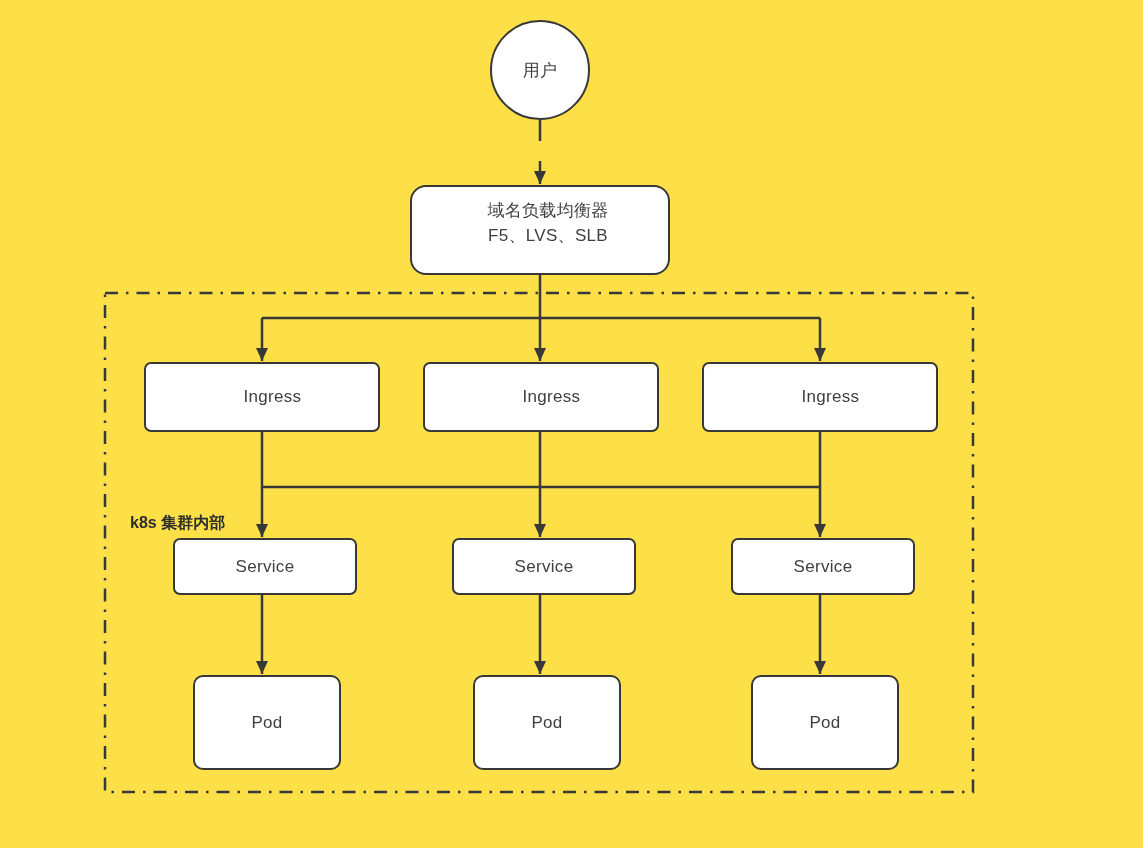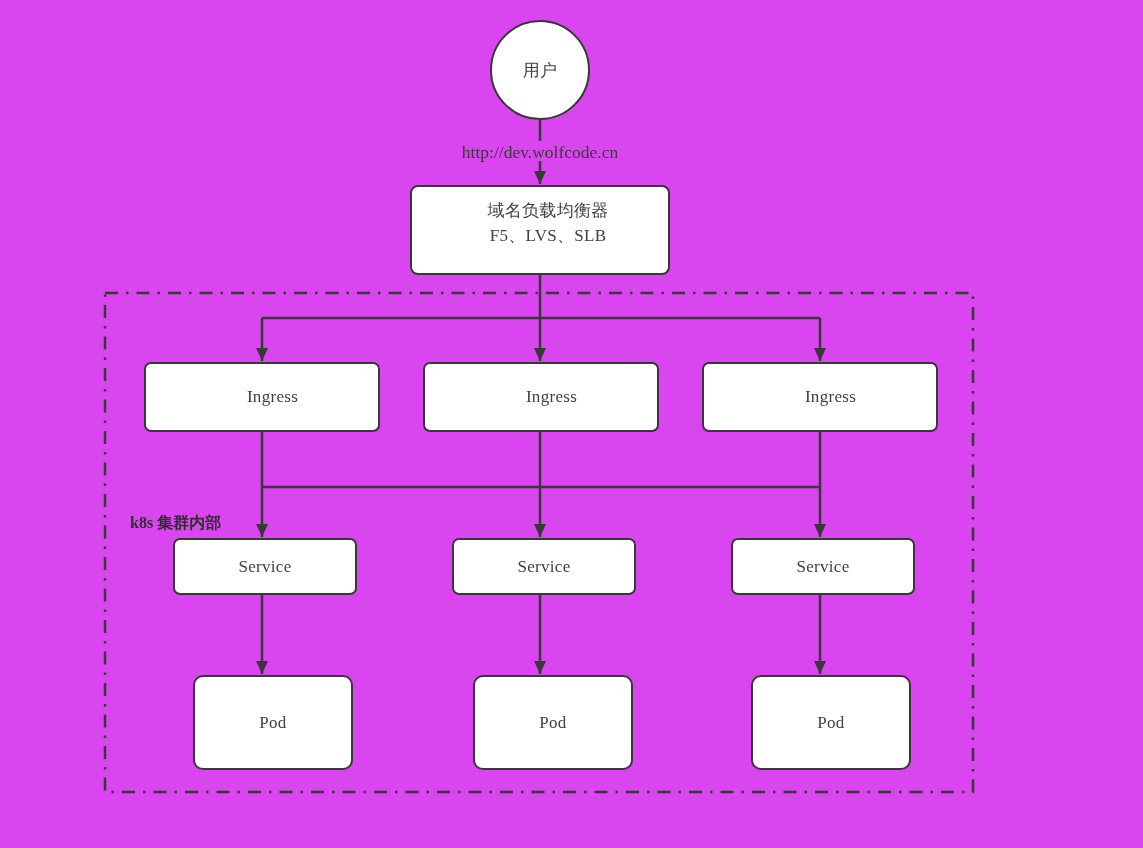--- a/index.html
+++ b/index.html
@@ -1,21 +1,21 @@
 <!DOCTYPE html>
 <html><head>
 <meta charset="utf-8">
 <style>
   html, body { margin: 0; padding: 0; background: #ffffff; }
   .canvas {
     position: relative;
     width: 1143px;
     height: 848px;
-    background: #d946ef;
-    font-family: Liberation Serif, serif;
+    background: #fde047;
+    font-family: Liberation Sans, sans-serif;
     color: #3f3f3f;
     overflow: hidden;
   }
   .edges {
     position: absolute;
     left: 0; top: 0;
     width: 1143px; height: 848px;
     z-index: 1;
   }
   .node {
@@ -33,21 +33,21 @@
   }
   .circle-node {
     left: 490px; top: 20px;
     width: 100px; height: 100px;
     border-radius: 50%;
     font-size: 17px;
   }
   .lb-node {
     left: 410px; top: 185px;
     width: 260px; height: 90px;
-    border-radius: 8px;
+    border-radius: 16px;
     flex-direction: column;
     justify-content: flex-start;
     padding-top: 11px;
     line-height: 25px;
     padding-left: 16px;
   }
   .ingress-node {
     top: 362px; width: 236px; height: 70px;
     border-radius: 7px;
     padding-left: 21px;
@@ -56,21 +56,21 @@
   .ingress-2 { left: 423px; }
   .ingress-3 { left: 702px; }
   .service-node {
     top: 538px; width: 184px; height: 57px;
     border-radius: 7px;
   }
   .service-1 { left: 173px; }
   .service-2 { left: 452px; }
   .service-3 { left: 731px; }
   .pod-node {
-    top: 675px; width: 160px; height: 95px;
+    top: 675px; width: 148px; height: 95px;
     border-radius: 10px;
   }
   .pod-1 { left: 193px; }
   .pod-2 { left: 473px; }
   .pod-3 { left: 751px; }
   .free-label {
     position: absolute;
     z-index: 3;
     color: #3a3a3a;
   }
@@ -119,21 +119,20 @@
 
     <line x1="262" y1="595" x2="262" y2="674" stroke="#383838" stroke-width="2.5" marker-end="url(#arrow)"></line>
     <line x1="540" y1="595" x2="540" y2="674" stroke="#383838" stroke-width="2.5" marker-end="url(#arrow)"></line>
     <line x1="820" y1="595" x2="820" y2="674" stroke="#383838" stroke-width="2.5" marker-end="url(#arrow)"></line>
   </svg>
 
   <div class="node circle-node">
     <span>用户</span>
   </div>
 
-  <div class="free-label url-label">http://dev.wolfcode.cn</div>
 
   <div class="node lb-node">
     <span>域名负载均衡器</span>
     <span>F5、LVS、SLB</span>
   </div>
 
   <div class="free-label cluster-label">k8s 集群内部</div>
 
   <div class="node ingress-node ingress-1">
     <span>Ingress</span>

